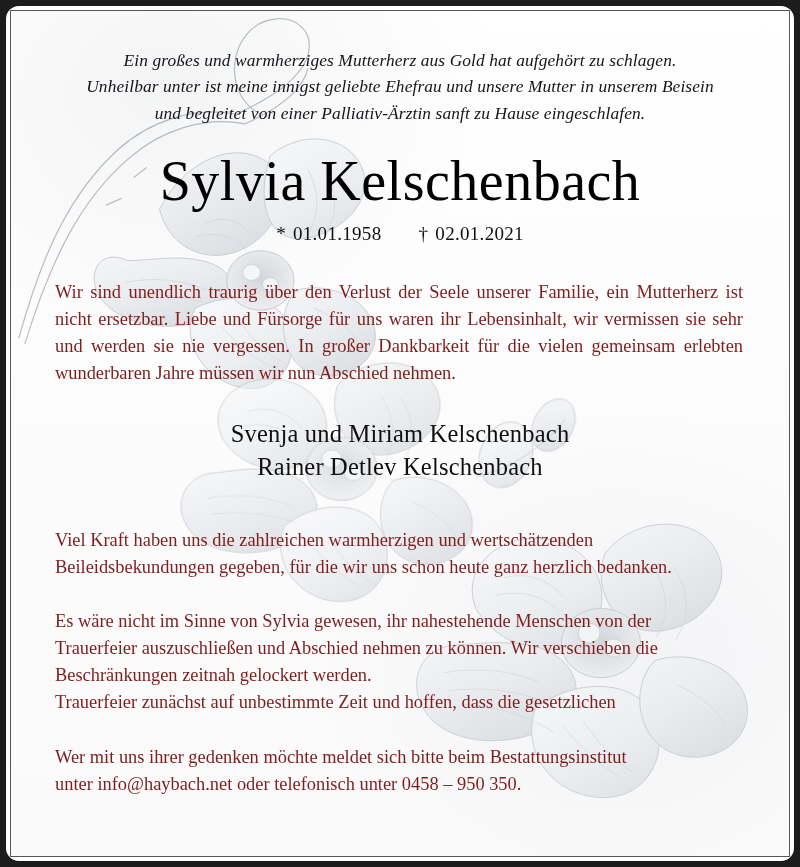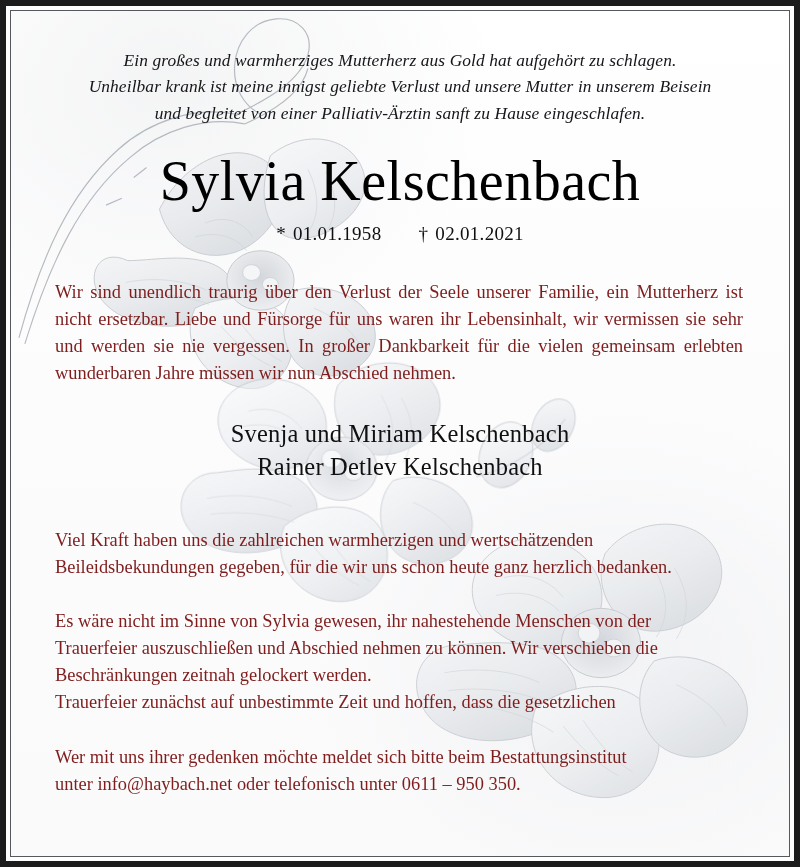--- a/index.html
+++ b/index.html
@@ -23,20 +23,21 @@
     background: #1c1c1c;
     padding: 6px;
   }
   .frame-gap {
     position: relative;
     width: 100%;
     height: 100%;
     box-sizing: border-box;
     background: #ffffff;
     padding: 4px;
+    border-radius: 13px;
   }
   .frame-inner {
     position: relative;
     width: 100%;
     height: 100%;
     box-sizing: border-box;
     border: 1.5px solid #55585c;
     background: #fdfdfd;
     overflow: hidden;
   }
@@ -233,21 +234,21 @@
               <path d="M456 700 C 492 702, 524 712, 548 728"></path>
             </g>
           </g>
         </svg>
       </div>
 
       <div class="content">
 
         <p class="epigraph">
           <span class="ln">Ein großes und warmherziges Mutterherz aus Gold hat aufgehört zu schlagen.</span>
-          <span class="ln">Unheilbar krank ist meine innigst geliebte Verlust und unsere Mutter in unserem Beisein</span>
+          <span class="ln">Unheilbar unter ist meine innigst geliebte Ehefrau und unsere Mutter in unserem Beisein</span>
           <span class="ln">und begleitet von einer Palliativ-Ärztin sanft zu Hause eingeschlafen.</span>
         </p>
 
         <h1 class="deceased-name">Sylvia Kelschenbach</h1>
 
         <div class="dates">
           <span class="birth">
             <span class="sym">*</span><span>01.01.1958</span>
           </span>
           <span class="death">
@@ -274,20 +275,20 @@
 
         <p class="para para-funeral">
           <span class="ln">Es wäre nicht im Sinne von Sylvia gewesen, ihr nahestehende Menschen von der</span>
           <span class="ln">Trauerfeier auszuschließen und Abschied nehmen zu können. Wir verschieben die</span>
           <span class="ln">Beschränkungen zeitnah gelockert werden.</span>
           <span class="ln">Trauerfeier zunächst auf unbestimmte Zeit und hoffen, dass die gesetzlichen</span>
         </p>
 
         <p class="para para-contact">
           <span class="ln">Wer mit uns ihrer gedenken möchte meldet sich bitte beim Bestattungsinstitut</span>
-          <span class="ln">unter info@haybach.net oder telefonisch unter 0611 – 950 350.</span>
+          <span class="ln">unter info@haybach.net oder telefonisch unter 0458 – 950 350.</span>
         </p>
 
 
       </div>
     </div>
   </div>
 </div>
 
 </body></html>

